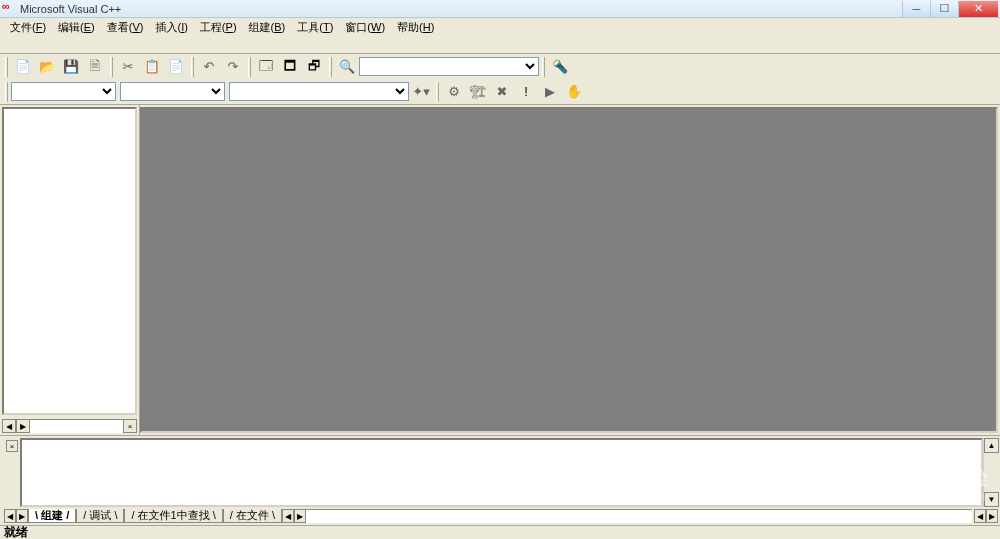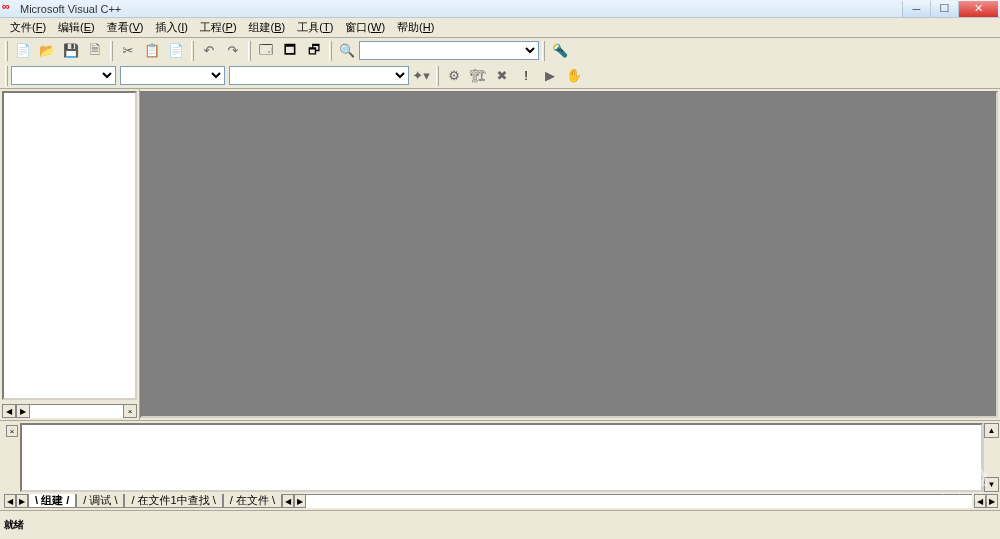--- a/index.html
+++ b/index.html
@@ -11,21 +11,21 @@
 .titlebar .app-icon { width: 14px; height: 14px; margin-right: 4px; position: relative; }
 .titlebar .app-icon::before { content: "∞"; color: #d00; font-size: 11px; font-weight: bold; position: absolute; top: -2px; }
 .titlebar .title { color: #333; font-size: 11px; flex: 1; }
 .window-controls { display: flex; height: 16px; }
 .win-btn { width: 28px; height: 16px; display: flex; align-items: center; justify-content: center; font-size: 11px; color: #444; border-left: 1px solid #b8c7d6; cursor: pointer; }
 .win-btn.min { background: linear-gradient(to bottom, #eef6fd, #c7dff5); }
 .win-btn.max { background: linear-gradient(to bottom, #eef6fd, #c7dff5); }
 .win-btn.close { background: linear-gradient(to bottom, #f08f8a, #d9302a); color: #fff; width: 40px; }
 
 
-.menubar { height: 20px; background: #ece9d8; border-bottom: 1px solid #aca899; display: flex; align-items: center; padding: 0 4px; }
+.menubar { height: 36px; background: #ece9d8; border-bottom: 1px solid #aca899; display: flex; align-items: flex-start; padding: 0 4px; }
 .menu-item { padding: 2px 6px; font-size: 11px; color: #000; cursor: pointer; }
 .hotkey { text-decoration: underline; }
 
 
 .toolbars { background: #ece9d8; border-bottom: 1px solid #aca899; }
 .toolbar-row { height: 25px; display: flex; align-items: center; padding: 1px 2px; }
 .grip { width: 3px; height: 20px; border-left: 1px solid #fff; border-right: 1px solid #aca899; margin: 0 3px; }
 .tbtn { width: 22px; height: 22px; display: flex; align-items: center; justify-content: center; margin: 0 1px; cursor: pointer; font-size: 13px; color: #666; }
 .tbtn.enabled { color: #000; }
 .combo { height: 19px; border: 1px solid #7f9db9; background: #fff; font-size: 11px; min-width: 0; }
@@ -50,21 +50,21 @@
 .output-text { flex: 1; background: #fff; border: 2px inset #d4d0c8; position: relative; }
 .output-scroll-v { width: 15px; background: #ece9d8; border-left: 1px solid #d4d0c8; display: flex; flex-direction: column; justify-content: space-between; }
 .sbtn { width: 15px; height: 15px; background: #ece9d8; border: 1px solid #888; font-size: 8px; display: flex; align-items: center; justify-content: center; cursor: pointer; }
 .output-tabs { height: 16px; display: flex; align-items: center; padding: 0 2px 2px 4px; }
 .otab-btn { width: 12px; height: 14px; border: 1px solid #888; background: #ece9d8; font-size: 8px; display: flex; align-items: center; justify-content: center; cursor: pointer; }
 .otab { padding: 0 6px; height: 14px; font-size: 11px; border: 1px solid #888; border-top: none; background: #ece9d8; cursor: pointer; display: flex; align-items: center; }
 .otab.active { background: #fff; font-weight: bold; }
 .otab-strip { flex: 1; height: 14px; background: #fff; border-top: 1px solid #888; margin-right: 2px; }
 
 
-.statusbar { height: 29px; background: #ece9d8; border-top: 1px solid #aca899; display: flex; align-items: center; padding: 0 4px; font-size: 10px; font-weight: bold; }
+.statusbar { height: 14px; background: #ece9d8; border-top: 1px solid #aca899; display: flex; align-items: center; padding: 0 4px; font-size: 12px; font-weight: bold; }
 
 
 .watermark { position: absolute; right: 12px; bottom: 36px; color: #fff; opacity: 0.45; font-size: 22px; font-weight: bold; font-family: Arial; text-align: right; pointer-events: none; }
 .watermark .sub { font-size: 10px; font-weight: normal; opacity: 0.9; }
 </style>
 </head>
 <body>
 
 <div class="app">
   <div class="titlebar">

